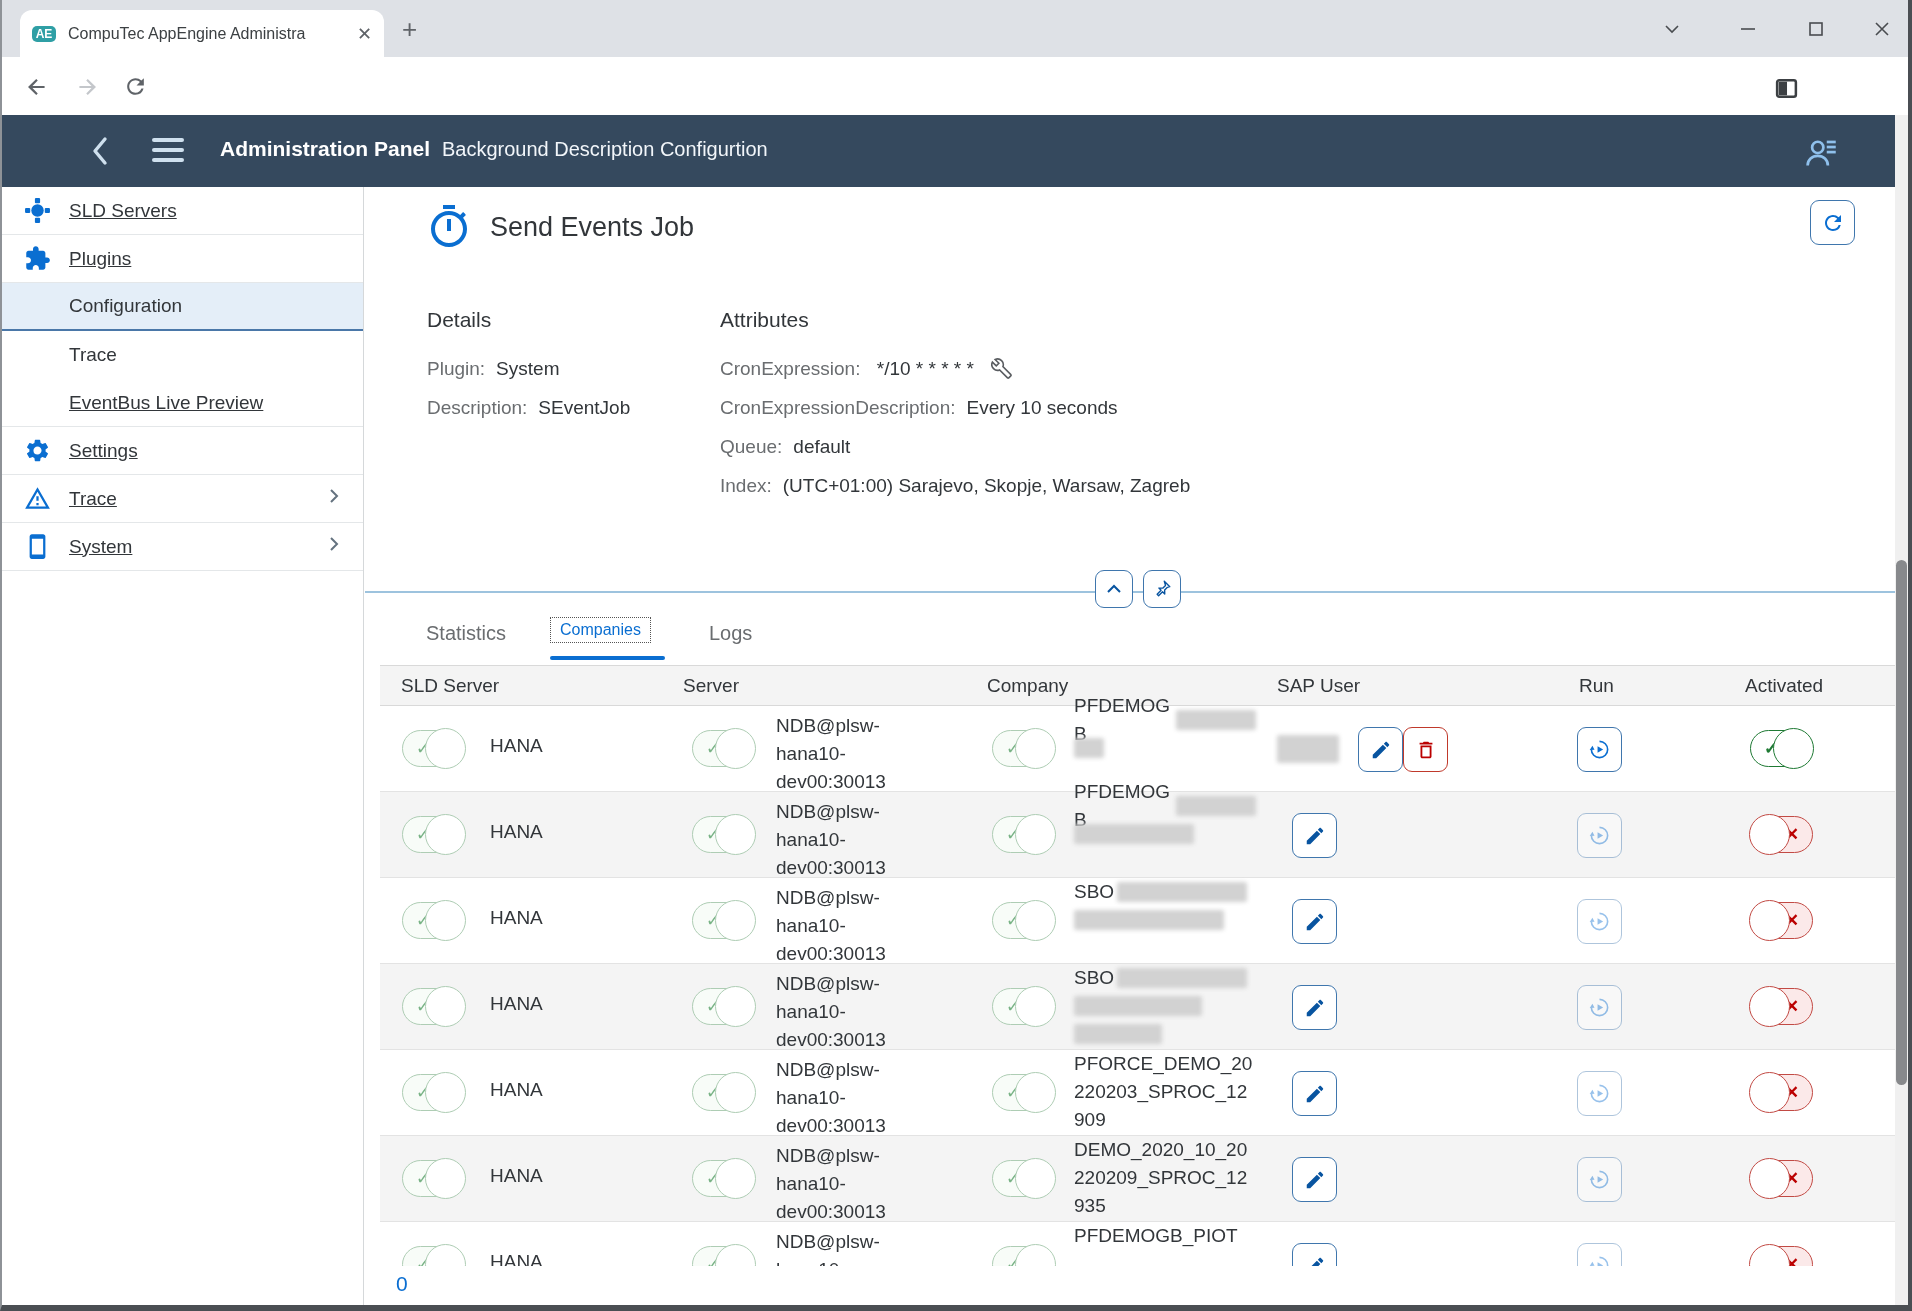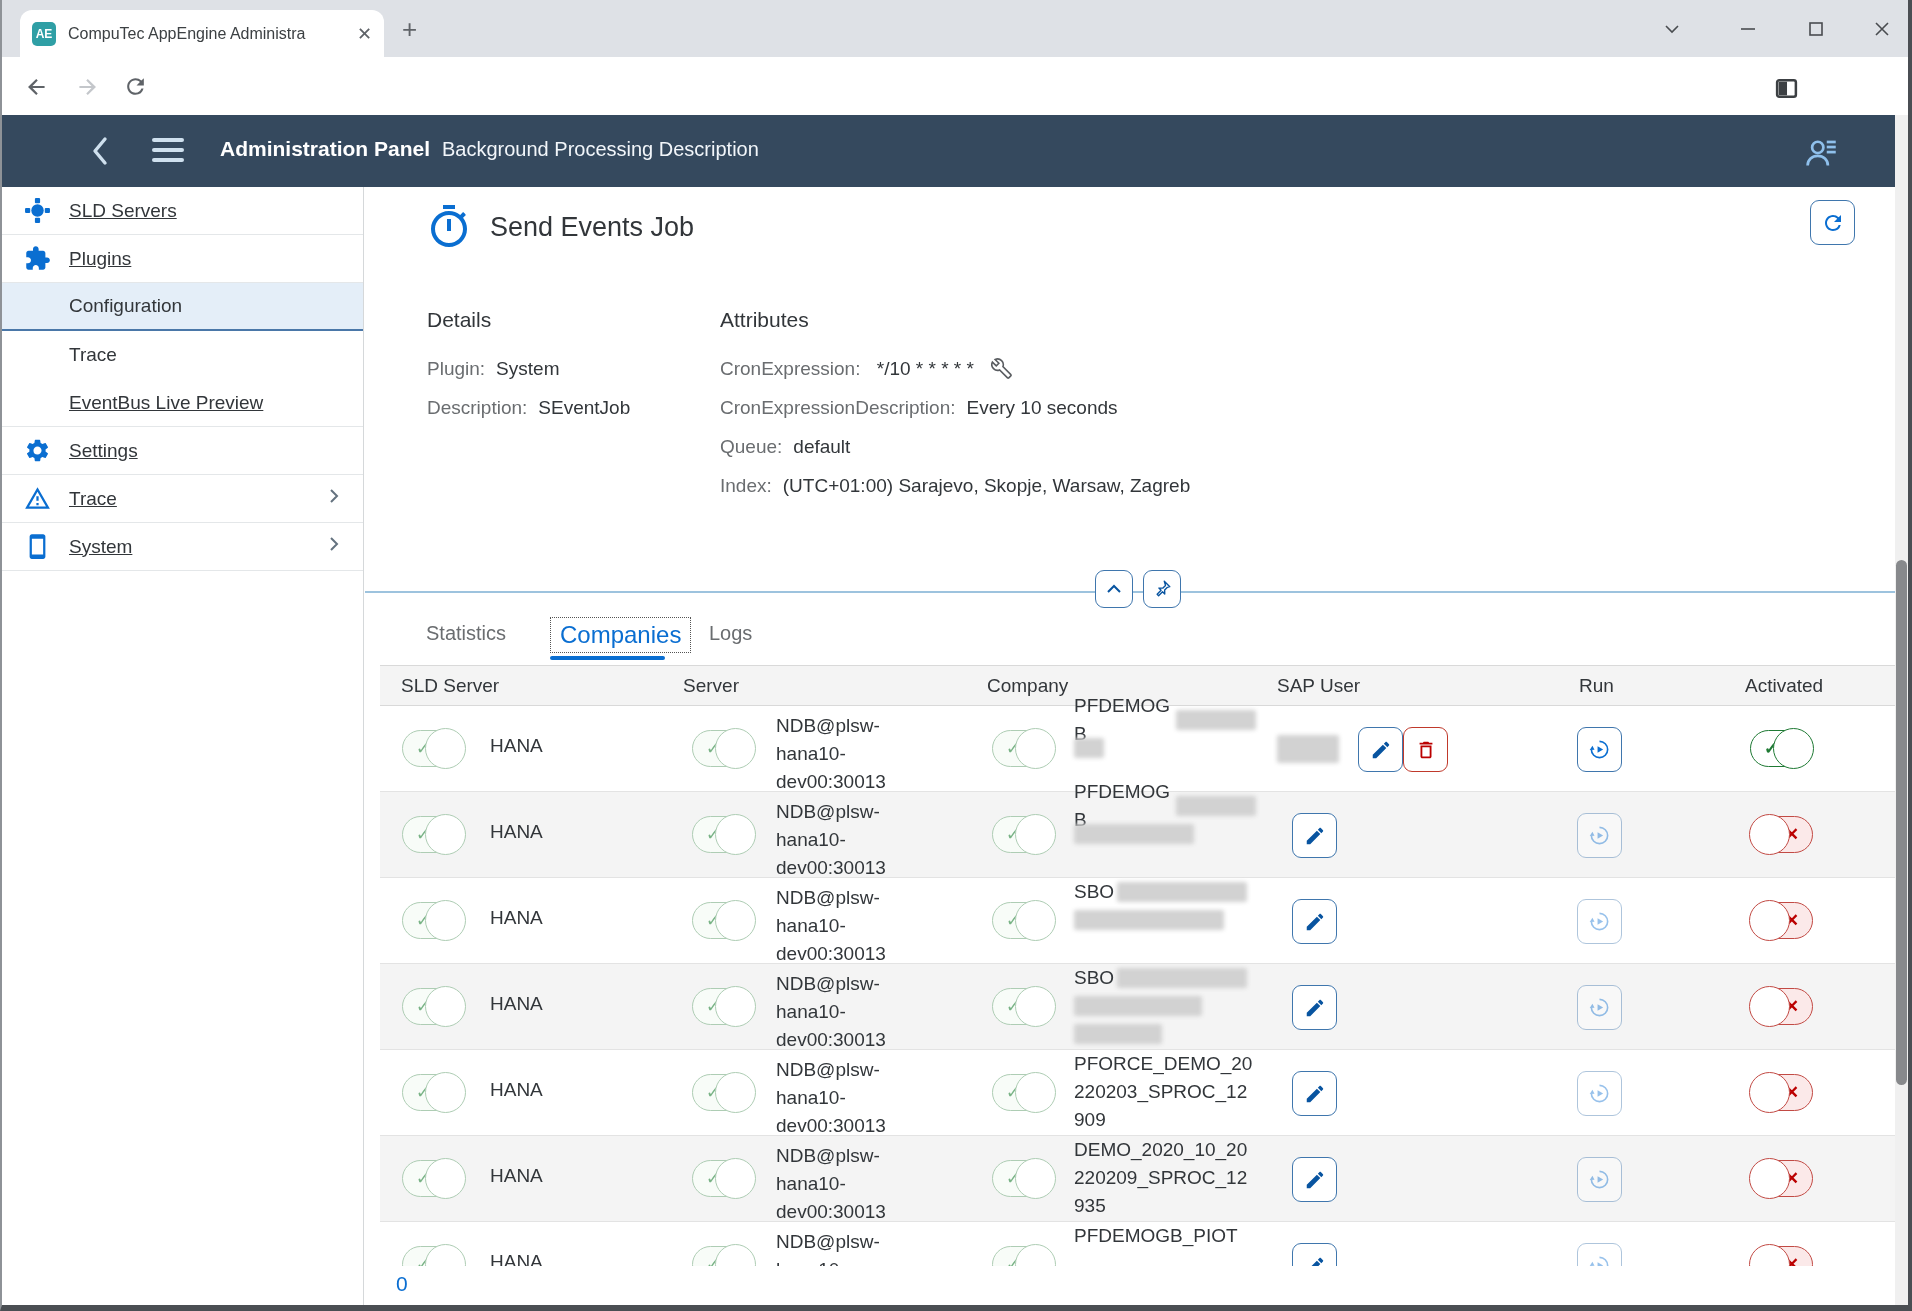--- a/index.html
+++ b/index.html
@@ -4,21 +4,21 @@
 <style>
   * { margin:0; padding:0; box-sizing:border-box; }
   body { background:#444; font-family:"Liberation Sans", sans-serif; }
   .window { position:relative; width:1912px; height:1311px; background:#fff; overflow:hidden;
             border-left:2px solid #8e9297; border-right:4px solid #4a4e53; border-bottom:6px solid #4a4e53; }
 
   
   .tabstrip { position:absolute; left:0; top:0; width:100%; height:57px; background:#dee1e6; }
   .btab { position:absolute; left:18px; top:10px; width:364px; height:47px; background:#fff;
           border-radius:12px 12px 0 0; display:flex; align-items:center; padding:0 12px; }
-  .favicon { width:24px; height:24px; border-radius:5px; background:#2f9fa5; color:#fff; font-size:12px;
+  .favicon { width:24px; height:16px; border-radius:5px; background:#2f9fa5; color:#fff; font-size:12px;
              font-weight:bold; display:flex; align-items:center; justify-content:center; flex:0 0 auto; }
   .btab-title { margin-left:12px; font-size:16px; color:#3c4043; white-space:nowrap; overflow:hidden; width:272px; }
   .tab-close { margin-left:auto; color:#5f6368; font-size:18px; line-height:1; cursor:default; }
   .newtab { position:absolute; left:400px; top:16px; font-size:26px; color:#5f6368; line-height:1; }
   .wctl { position:absolute; top:0; height:57px; width:60px; display:flex; align-items:center; justify-content:center; color:#494c50; }
   .toolbar { position:absolute; left:0; top:57px; width:100%; height:58px; background:#fff; }
   .nav-ic { position:absolute; top:17px; }
   .urlbar { position:absolute; left:170px; top:66px; width:1585px; height:40px; background:#f1f3f4; border-radius:21px;
             display:flex; align-items:center; padding:0 14px; }
   .url-text { margin-left:12px; font-size:17px; color:#202124; white-space:nowrap; }
@@ -59,21 +59,21 @@
   .attrs { position:absolute; left:718px; top:308px; width:900px; }
   .sec-h { font-size:21px; color:#32363a; font-weight:400; margin-bottom:26px; }
   .kv { font-size:19px; color:#6a6d70; margin-bottom:17px; white-space:nowrap; }
   .kv .val { color:#32363a; margin-left:11px; }
   .kv svg { vertical-align:-4px; margin-left:12px; }
 
   .split-line { position:absolute; left:363px; width:1530px; top:591px; height:2px; background:#9dc3de; }
   .split-btn { position:absolute; top:570px; width:38px; height:38px; }
 
   .tab-stat { position:absolute; left:424px; top:622px; font-size:20px; color:#6a6d70; }
-  .tab-comp { position:absolute; left:548px; top:617px; font-size:24px; color:#0a6ed1; border:1px dotted #555; padding:3px 9px; }
+  .tab-comp { position:absolute; left:548px; top:617px; font-size:16px; color:#0a6ed1; border:1px dotted #555; padding:3px 9px; }
   .tab-underline { position:absolute; left:548px; top:656px; width:115px; height:4px; background:#0a6ed1; border-radius:2px; }
   .tab-logs { position:absolute; left:707px; top:622px; font-size:20px; color:#6a6d70; }
 
   
   .companies-table { position:absolute; left:378px; top:665px; width:1515px; height:601px; overflow:hidden;
                      border-top:1px solid #d9d9d9; }
   .thead { position:relative; height:40px; background:#f4f4f4; border-bottom:1px solid #d9d9d9; }
   .th { position:absolute; top:9px; font-size:19px; color:#32363a;text-align:right; }
   .trow { position:relative; height:86px; border-bottom:1px solid #e3e3e3; background:#fff; }
   .trow.alt { background:#f4f4f4; }
@@ -202,21 +202,21 @@
       <svg width="20" height="32" viewBox="0 0 20 32">
           <polyline points="15,4 5,16 15,28" fill="none" stroke="#cfe0ee" stroke-width="3.4" stroke-linecap="round" stroke-linejoin="round"></polyline>
         </svg>
     </span>
     <div class="hamburger">
         <div></div>
         <div></div>
         <div></div>
       </div>
     <div class="app-title">Administration Panel</div>
-    <div class="app-subtitle">Background Processing Description</div>
+    <div class="app-subtitle">Background Description Configurtion</div>
   </div>
   <span class="appbar-user">
     <svg width="36" height="36" viewBox="0 0 32 32">
         <circle cx="14" cy="11" r="5" fill="none" stroke="#8fc0ec" stroke-width="2.4"></circle>
         <path d="M5 27c0-5 4-8.5 9-8.5s9 3.5 9 8.5" fill="none" stroke="#8fc0ec" stroke-width="2.4"></path>
         <rect x="22" y="5" width="8" height="2.4" fill="#8fc0ec"></rect>
         <rect x="22" y="9.5" width="8" height="2.4" fill="#8fc0ec"></rect>
         <rect x="22" y="14" width="8" height="2.4" fill="#8fc0ec"></rect>
       </svg>
   </span>

